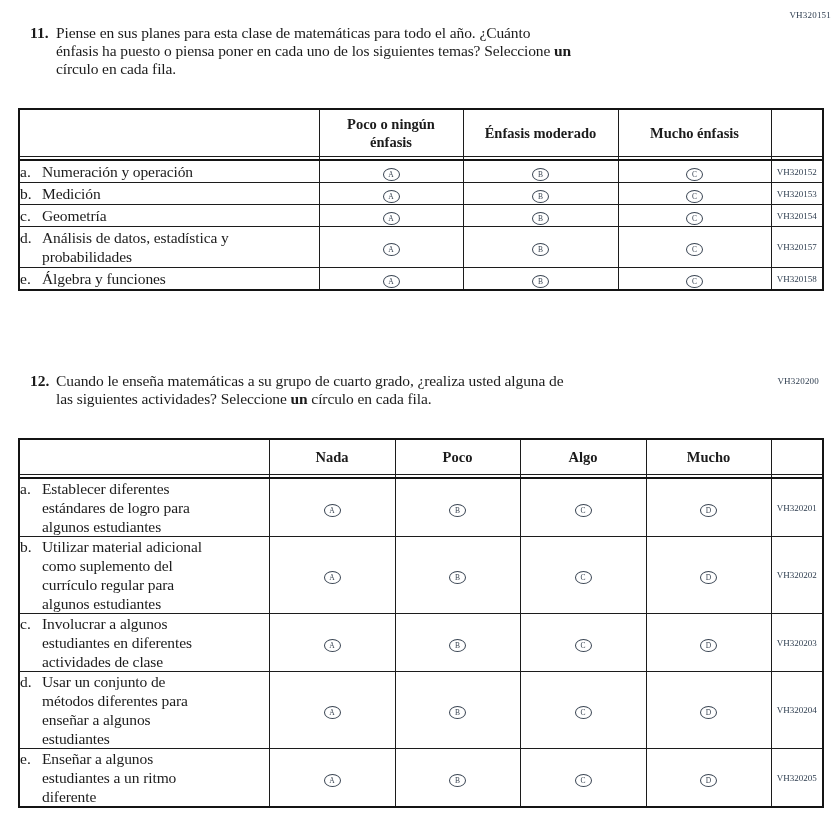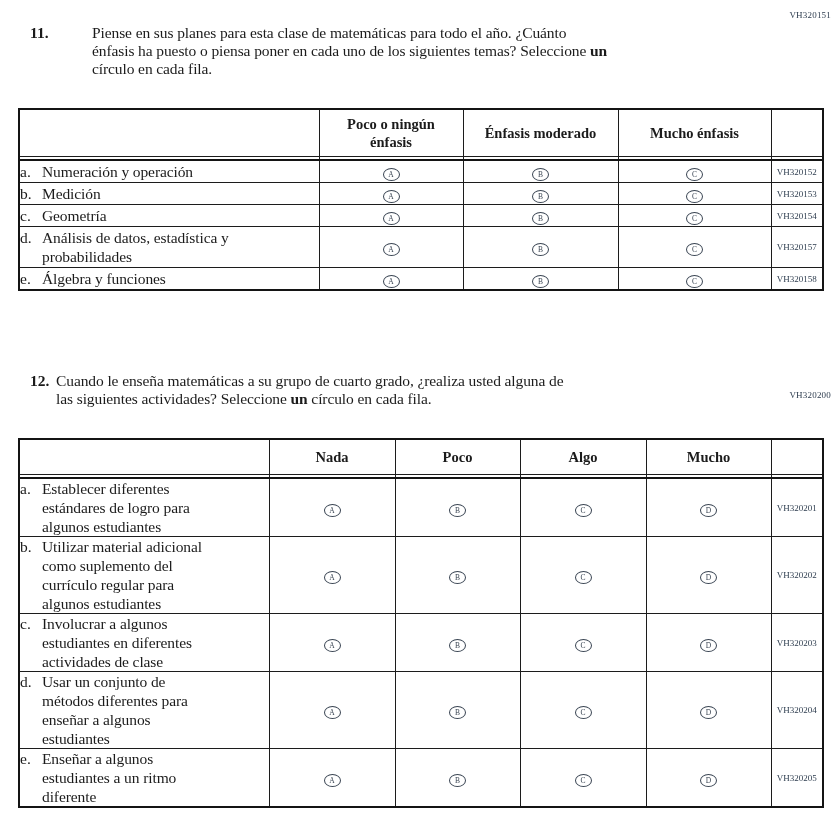--- a/index.html
+++ b/index.html
@@ -119,21 +119,21 @@
   #t2 tbody tr.l3 td{height:56px;}
   #t2 tbody tr.l4 td{height:76px;}
 </style>
 </head>
 <body>
 
 <div class="page">
 
   <div class="form-code" style="top:10px;right:8px;">VH320151</div>
 
-  <div class="question" style="top:24px;gap:36px;">
+  <div class="question" style="top:24px;">
     <span class="qnum">11.</span>
     <div class="qtext">
       <div><span>Piense en sus planes para esta clase de matemáticas para todo el año. ¿Cuánto</span></div>
       <div><span>énfasis ha puesto o piensa poner en cada uno de los siguientes temas? Seleccione </span><span class="bold">un</span><span></span></div>
       <div><span>círculo en cada fila.</span></div>
     </div>
   </div>
 
   <table class="qtable" id="t1">
     <colgroup>
@@ -218,21 +218,21 @@
             </div>
           </td>
         <td class="opt"><span class="bubble">A</span></td>
         <td class="opt"><span class="bubble">B</span></td>
         <td class="opt"><span class="bubble">C</span></td>
         <td class="codecell">VH320158</td>
       </tr>
     </tbody>
   </table>
 
-  <div class="form-code" style="top:376px;right:8px;margin-top:14px;">VH320200</div>
+  <div class="form-code" style="top:376px;right:20px;">VH320200</div>
 
   <div class="question" style="top:372px;">
     <span class="qnum">12.</span>
     <div class="qtext">
       <div><span>Cuando le enseña matemáticas a su grupo de cuarto grado, ¿realiza usted alguna de</span></div>
       <div><span>las siguientes actividades? Seleccione </span><span class="bold">un</span><span> círculo en cada fila.</span></div>
     </div>
   </div>
 
   <table class="qtable" id="t2">

